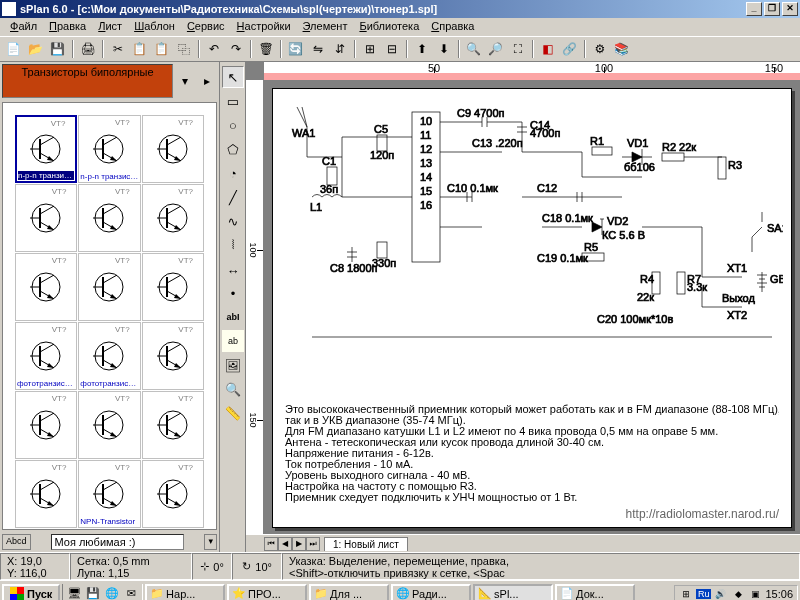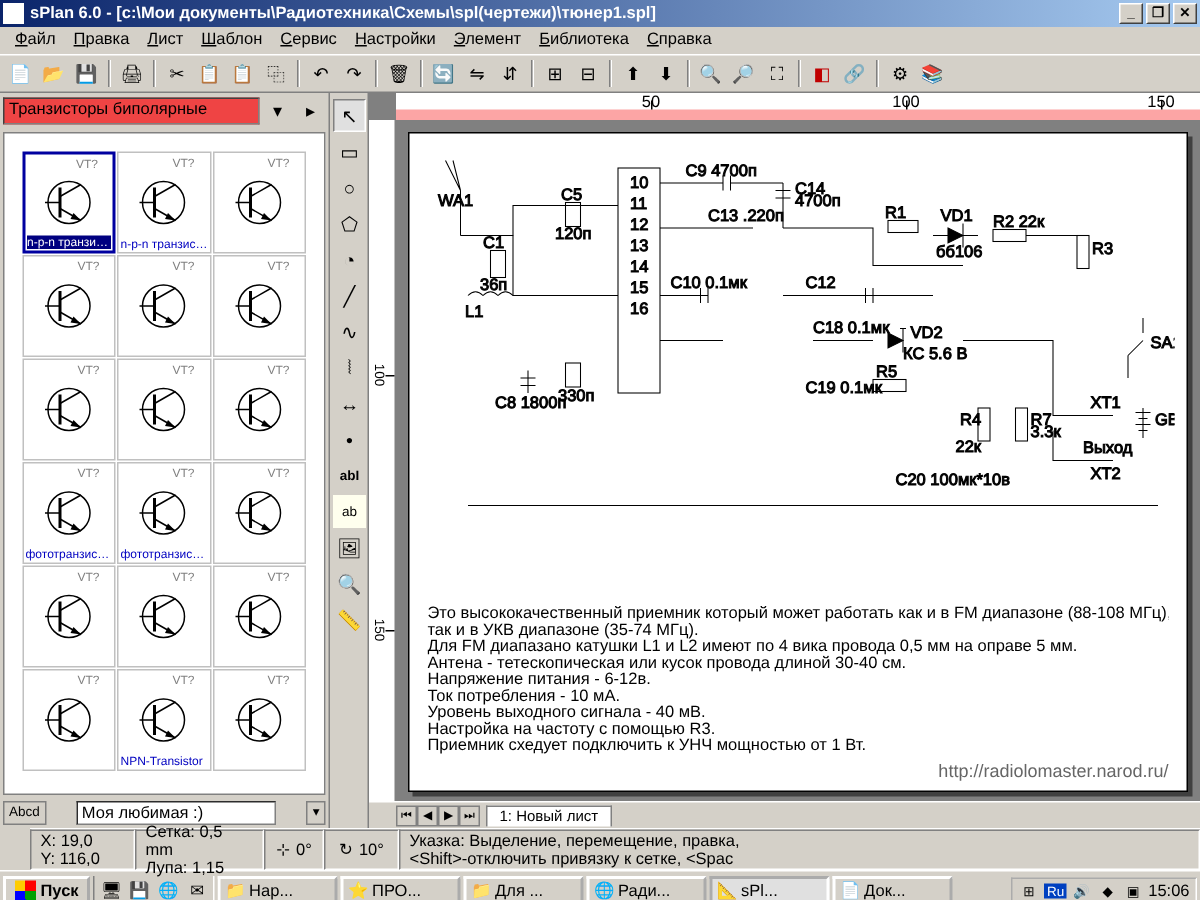--- a/index.html
+++ b/index.html
@@ -16,21 +16,21 @@
 .menuitem u { text-decoration: underline; }
 
 .toolbar { background: #d4d0c8; border-top: 1px solid #fff; border-bottom: 1px solid #808080; display: flex; align-items: center; padding: 2px 4px; gap: 2px; height: 26px; }
 .tbtn { width: 20px; height: 20px; border: 1px solid transparent; display: flex; align-items: center; justify-content: center; font-size: 12px; }
 .sep { width: 2px; height: 18px; border-left: 1px solid #808080; border-right: 1px solid #fff; margin: 0 2px; }
 
 .mainarea { display: flex; height: 490px; }
 
 .palette { width: 222px; background: #d4d0c8; border-right: 1px solid #808080; display: flex; flex-direction: column; }
 .palhdr { display: flex; align-items: center; padding: 2px; gap: 2px; }
-.palsel { flex: 1; background: #ef4444; border: 1px solid #808080; border-top-color: #404040; border-left-color: #404040; padding: 1px 3px; height: 18px; }
+.palsel { flex: 1; background: #c2410c; border: 1px solid #808080; border-top-color: #404040; border-left-color: #404040; padding: 1px 3px; height: 34px; text-align: center; }
 .palgrid { flex: 1; background: #fff; border: 1px solid #808080; margin: 2px; overflow: auto; display: grid; grid-template-columns: 1fr 1fr 1fr; grid-auto-rows: 68px; gap: 1px; padding: 12px; }
 .palcell { background: #fff; border: 1px solid #c0c0c0; position: relative; display: flex; flex-direction: column; align-items: center; justify-content: center; }
 .palcell.sel { border: 2px solid #0000a0; }
 .palcell .sym { width: 40px; height: 40px; }
 .palcell .lbl { position: absolute; bottom: 1px; left: 1px; right: 1px; font-size: 8px; color: #0000c0; text-align: left; white-space: nowrap; overflow: hidden; text-overflow: ellipsis; background: rgba(255,255,255,0.7); margin-top: 36px; }
 .palcell.sel .lbl { background: #000080; color: #fff; }
 .palcell .ref { position: absolute; top: 2px; right: 10px; font-size: 8px; color: #808080; }
 .palbot { padding: 2px; display: flex; gap: 20px; }
 .palbot .btn { border: 1px solid #808080; background: #d4d0c8; padding: 1px 3px; font-size: 9px; }
 
@@ -50,21 +50,21 @@
 .page { background: #fff; border: 1px solid #000; width: 520px; height: 440px; position: relative; box-shadow: 3px 3px 0 #404040; }
 .schematic { position: absolute; inset: 8px 8px 150px 8px; }
 .schematic svg { width: 100%; height: 100%; }
 .desc { position: absolute; left: 12px; right: 12px; bottom: 24px; font-size: 9px; line-height: 11px; color: #000; }
 .desc div { white-space: nowrap; overflow: hidden; }
 .watermark { position: absolute; right: 12px; bottom: 6px; font-size: 12px; color: #666; }
 .tabstrip { height: 18px; background: #d4d0c8; display: flex; align-items: center; border-top: 1px solid #fff; padding-left: 18px; }
 .tabstrip .navbtn { width: 14px; height: 14px; background: #d4d0c8; border: 1px solid #808080; font-size: 8px; text-align: center; line-height: 12px; }
 .tabstrip .tab { background: #fff; border: 1px solid #808080; border-bottom: none; padding: 1px 8px; margin-left: 4px; font-size: 10px; }
 
-.statusbar { height: 28px; background: #d4d0c8; border-top: 1px solid #fff; display: flex; font-size: 10px; margin-left: 20px; }
+.statusbar { height: 28px; background: #d4d0c8; border-top: 1px solid #fff; display: flex; font-size: 10px; }
 .statcell { border: 1px solid #808080; border-top-color: #808080; border-left-color: #808080; border-right-color: #fff; border-bottom-color: #fff; padding: 1px 6px; display: flex; flex-direction: column; justify-content: center; }
 
 .taskbar { height: 26px; background: #d4d0c8; border-top: 1px solid #fff; display: flex; align-items: center; padding: 2px; gap: 2px; }
 .startbtn { background: #d4d0c8; border: 2px outset #fff; padding: 1px 6px; font-weight: bold; display: flex; align-items: center; gap: 3px; }
 .startbtn .flag { width: 14px; height: 14px; display: inline-block; background: conic-gradient(#ff0000 0 25%, #00a000 0 50%, #0000ff 0 75%, #ffcc00 0); }
 .qlaunch { display: flex; gap: 1px; padding: 0 2px; border-left: 1px solid #808080; border-right: 1px solid #fff; }
 .qlbtn { width: 18px; height: 20px; display: flex; align-items: center; justify-content: center; font-size: 11px; }
 .tasks { flex: 1; display: flex; gap: 2px; overflow: hidden; }
 .taskbtn { flex: 1; min-width: 0; max-width: 80px; background: #d4d0c8; border: 2px outset #fff; padding: 1px 3px; display: flex; align-items: center; gap: 2px; font-size: 10px; white-space: nowrap; overflow: hidden; }
 .taskbtn.act { border: 2px inset #fff; background: #e0e0e0; }
@@ -523,21 +523,21 @@
       <div class="tab">1: Новый лист</div>
     </div>
   </div>
 </div>
 
 <div class="statusbar">
   <div class="statcell" style="width:70px">
     <span>X: 19,0</span>
     <span>Y: 116,0</span>
   </div>
-  <div class="statcell" style="width:86px">
+  <div class="statcell" style="width:122px">
     <span>Сетка:  0,5 mm</span>
     <span>Лупа:   1,15</span>
   </div>
   <div class="statcell" style="width:40px;flex-direction:row;gap:4px;align-items:center">
     <span>⊹</span>
     <span>0°</span>
   </div>
   <div class="statcell" style="width:50px;flex-direction:row;gap:4px;align-items:center">
     <span>↻</span>
     <span>10°</span>

